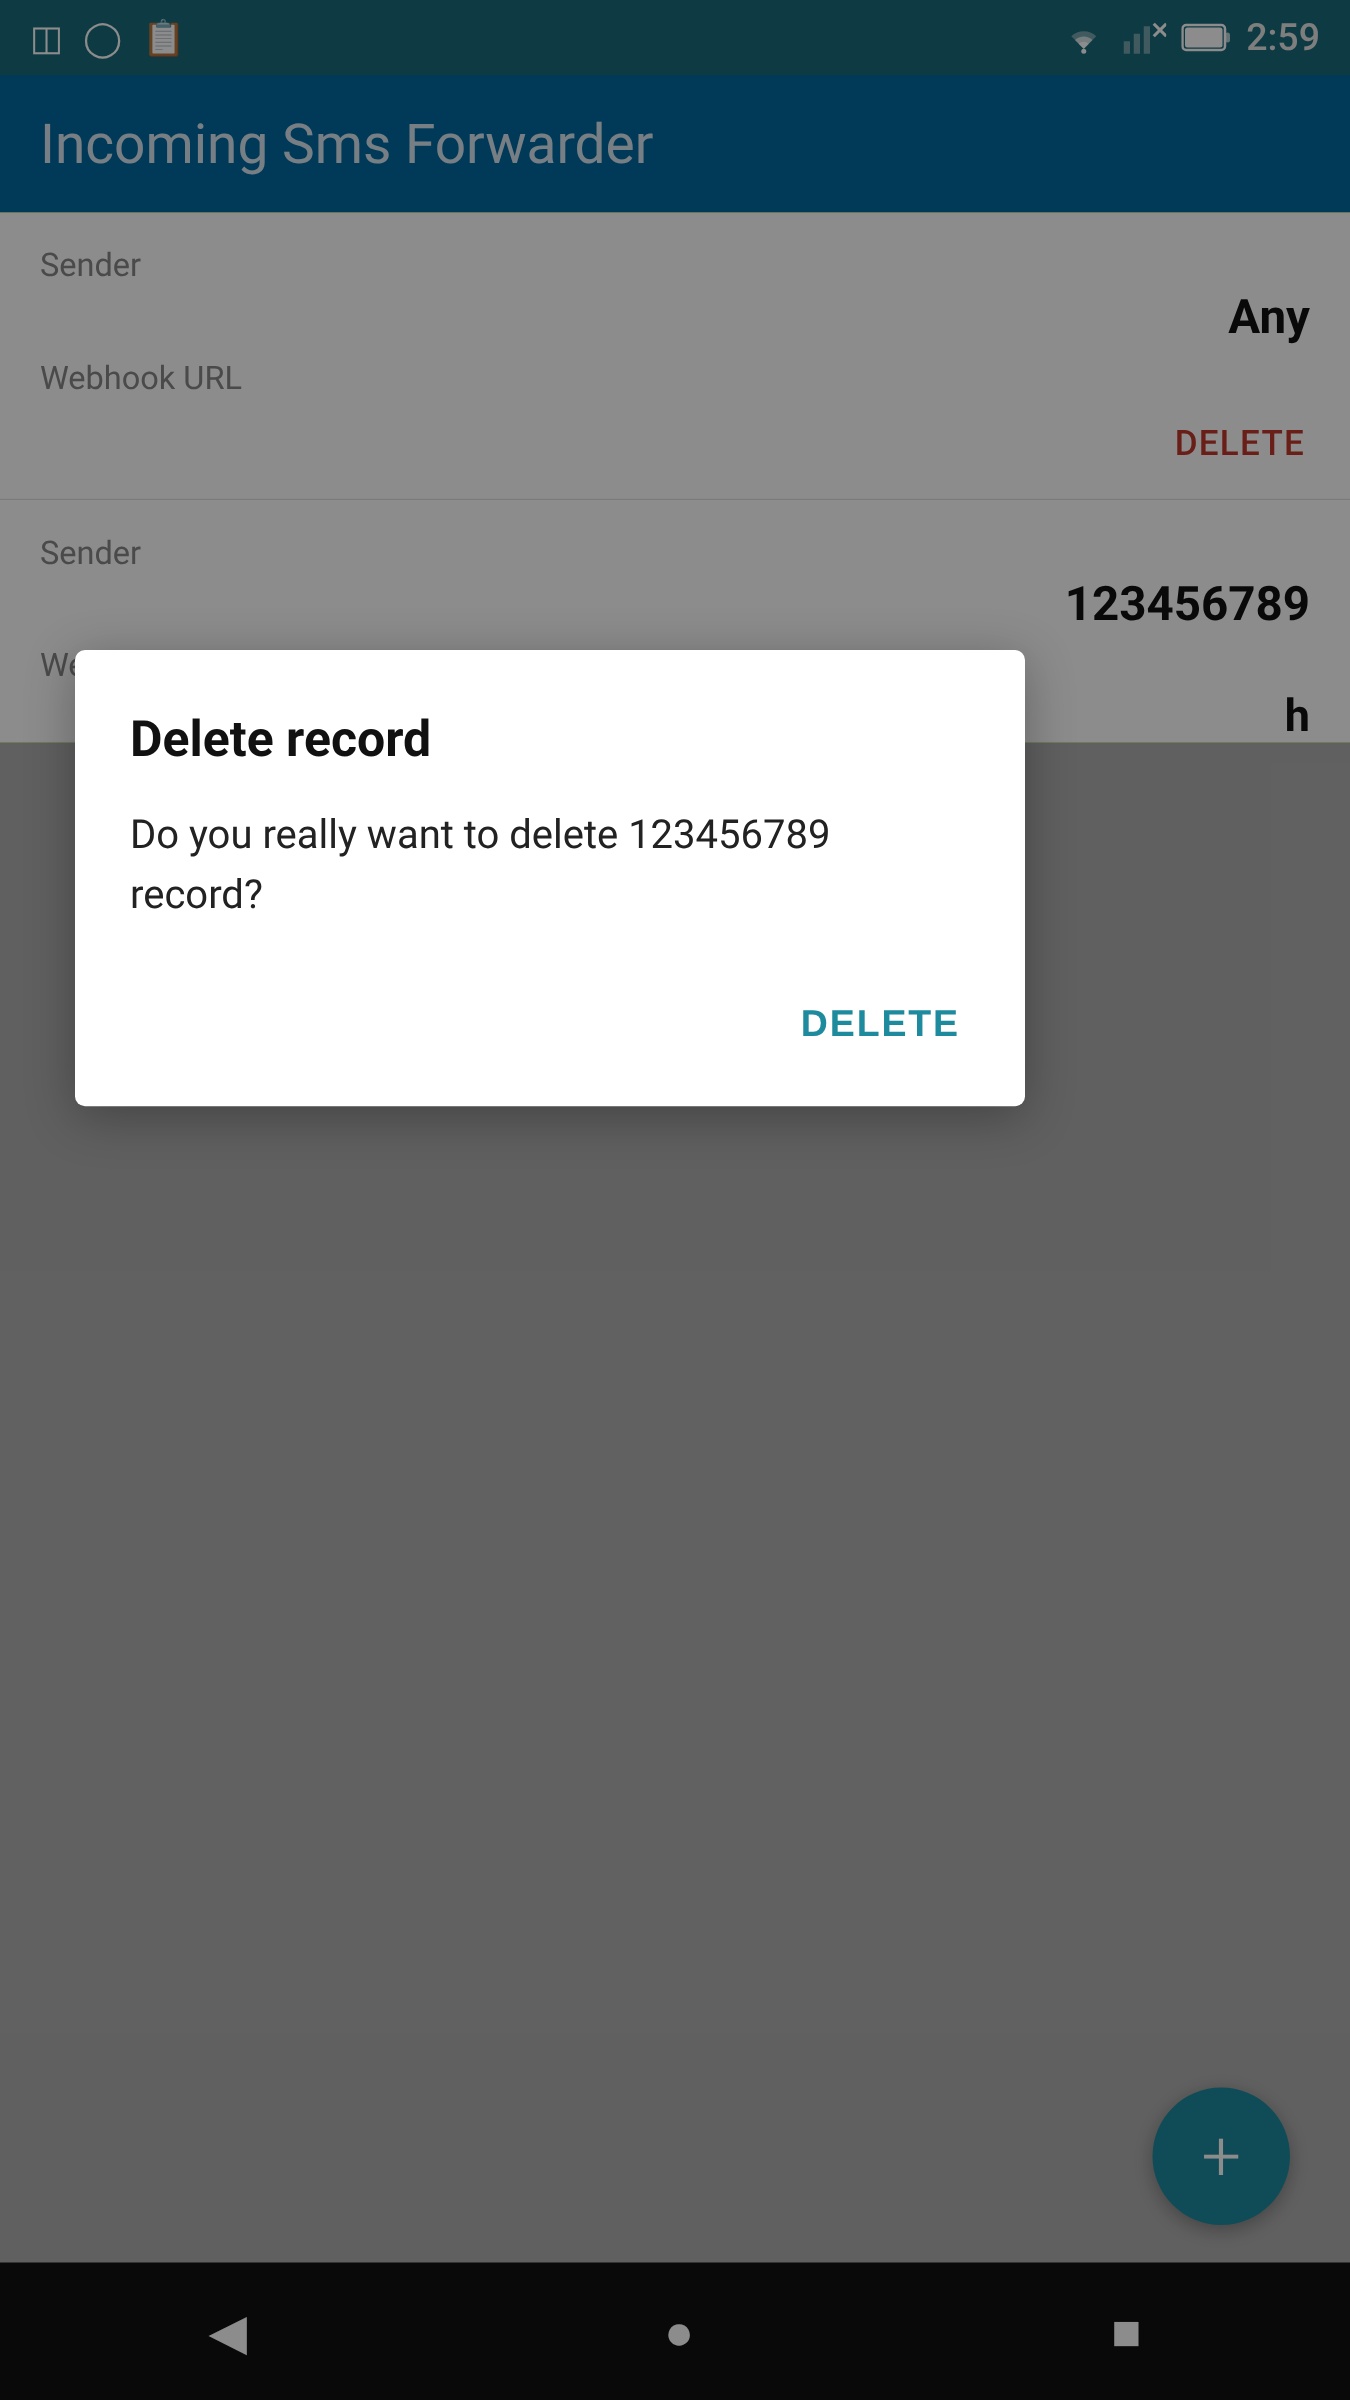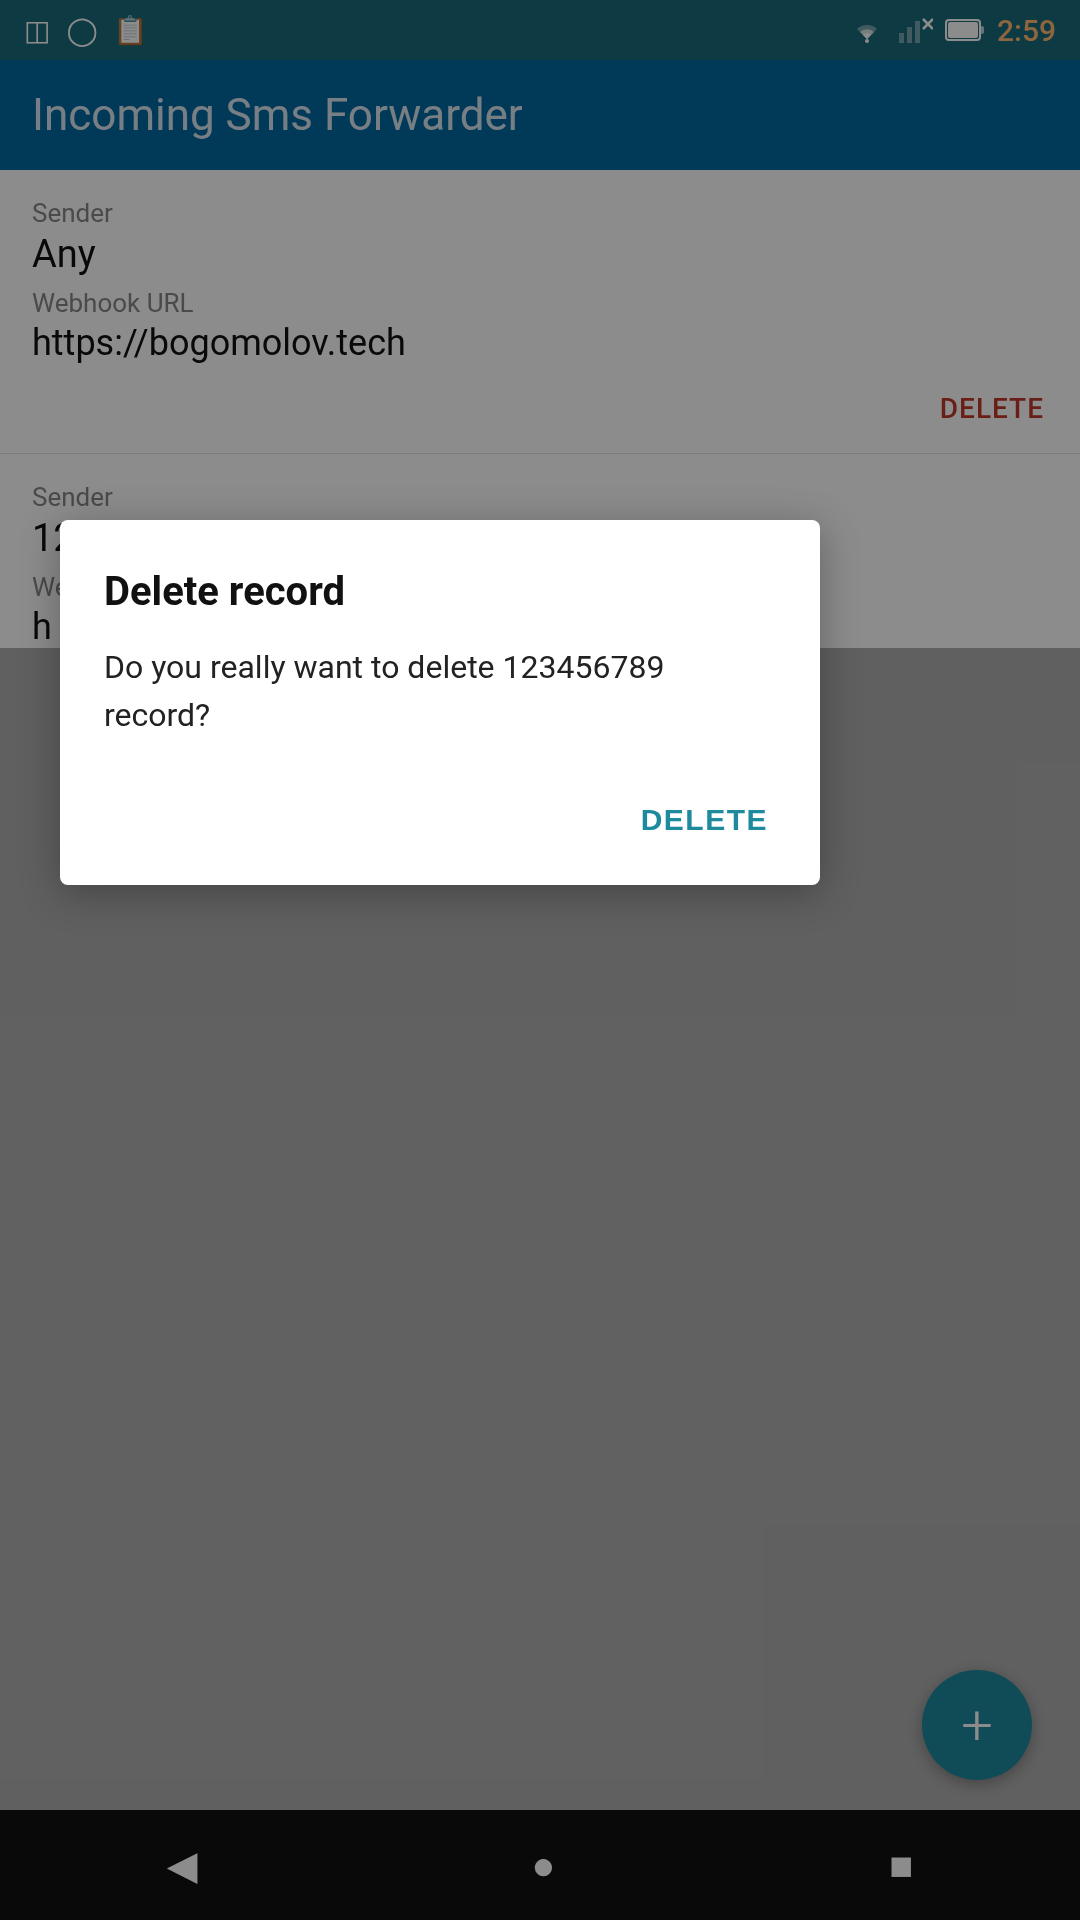--- a/index.html
+++ b/index.html
@@ -32,21 +32,21 @@
     .status-bar-right {
       display: flex;
       align-items: center;
       gap: 12px;
     }
     .status-icon {
       color: white;
       font-size: 28px;
     }
     .status-time {
-      color: #fdba74;
+      color: #e5e5e5;
       font-size: 30px;
       font-weight: 500;
     }
 
     
     .app-bar {
       width: 100%;
       height: 110px;
       background: #0369a1;
       display: flex;
@@ -72,22 +72,23 @@
       border-bottom: 1px solid #e0e0e0;
     }
     .record-label {
       color: #888;
       font-size: 26px;
       margin-bottom: 4px;
     }
     .record-value {
       color: #111;
       font-size: 38px;
-      font-weight: 400;
+      font-weight: 700;
       margin-bottom: 12px;
+      text-align: right;
     }
     .record-value.url {
       font-size: 36px;
     }
     .record-actions {
       display: flex;
       justify-content: flex-end;
       padding-top: 8px;
     }
     .delete-btn-text {
@@ -248,21 +249,20 @@
 <div class="app-bar">
   <span class="app-title">Incoming Sms Forwarder</span>
 </div>
 
 <div class="main-content">
 
   <div class="record-card">
     <div class="record-label">Sender</div>
     <div class="record-value">Any</div>
     <div class="record-label">Webhook URL</div>
-    <div class="record-value url">https://bogomolov.tech</div>
     <div class="record-actions">
       <span class="delete-btn-text">DELETE</span>
     </div>
   </div>
 
   <div class="record-card-partial">
     <div class="record-label">Sender</div>
     <div class="record-value">123456789</div>
     <div class="record-label">Webhook URL</div>
     <div class="record-value url">h</div>

